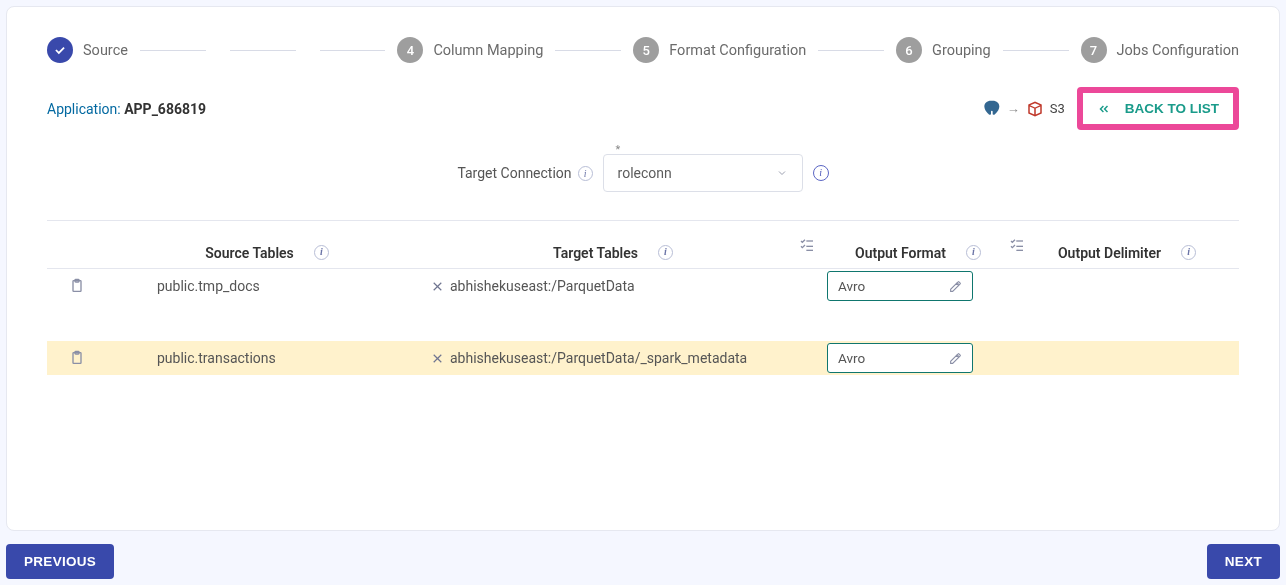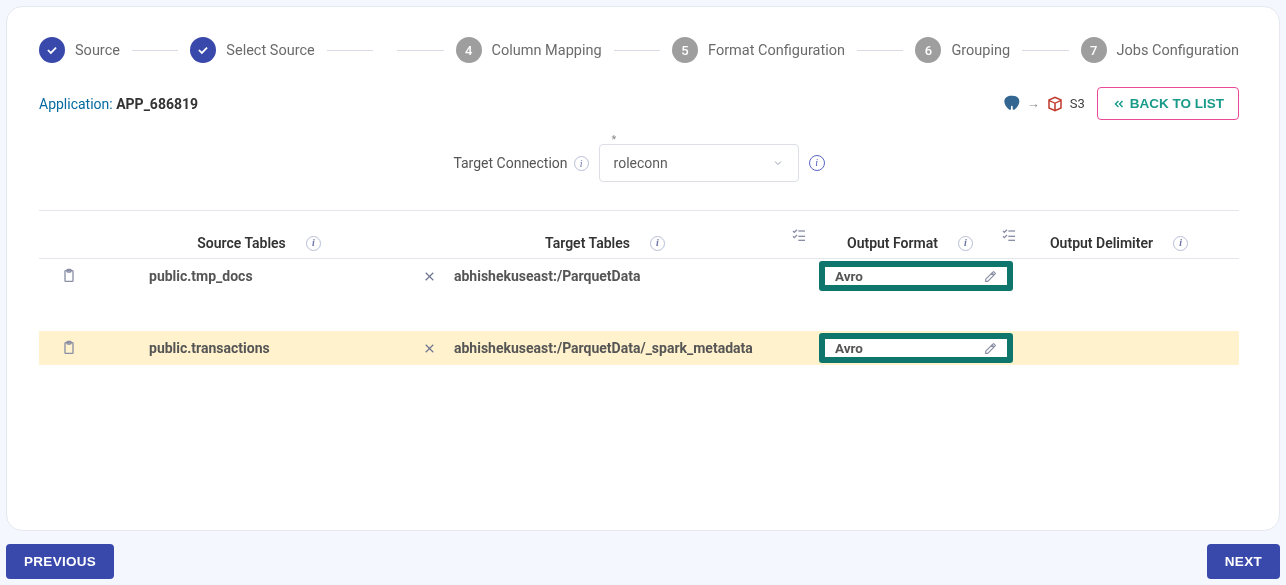--- a/index.html
+++ b/index.html
@@ -12,22 +12,22 @@
   .page {
     width: 1286px;
     height: 585px;
     position: relative;
     background: #f5f7ff;
     padding: 6px;
   }
   .card {
     background: #fff;
     border: 1px solid #e6e8f0;
-    border-radius: 16px;
-    padding: 30px 40px 20px 32px;
+    border-radius: 8px;
+    padding: 30px 40px 20px 40px;
     height: 525px;
   }
   
   .stepper {
     display: flex;
     align-items: center;
     gap: 0;
     margin-bottom: 24px;
   }
   .step {
@@ -103,30 +103,30 @@
   }
   .icon-pg {
     width: 20px; height: 20px;
     display: inline-flex; align-items: center; justify-content: center;
   }
   .icon-s3box {
     width: 18px; height: 18px;
     display: inline-flex; align-items: center; justify-content: center;
   }
   .back-btn {
-    border: 1px solid #ec4899;
+    border: 6px solid #ec4899;
     color: #1a9b8a;
     background: #fff;
     border-radius: 4px;
     padding: 8px 14px;
     font-weight: 600;
     font-size: 13.5px;
     display: flex;
     align-items: center;
-    gap: 4px;
+    gap: 14px;
     cursor: pointer;
   }
 
   
   .target-row {
     display: flex;
     align-items: center;
     justify-content: center;
     gap: 10px;
     margin-bottom: 28px;
@@ -193,21 +193,21 @@
   }
   .tbl-head {
     height: 48px;
     border-bottom: 1px solid #e4e6ee;
     color: #333;
     font-weight: 600;
     font-size: 14px;
   }
   .tbl-head .th {
     display: flex;
-    align-items: flex-end;
+    align-items: flex-start;
     gap: 20px;
     margin-top: 16px;
   }
   .th.center { justify-content: center; }
   .list-icon {
     color: #8a8fa6;
     font-size: 15px;
     margin-left: auto;
     margin-right: 12px;
   }
@@ -218,55 +218,54 @@
   }
   .th-with-action .th {
     flex: 1;
     justify-content: center;
   }
 
   .tbl-row {
     height: 34px;
     font-size: 14px;
     color: #555;
-    font-weight: bold;
   }
   .tbl-row.highlight {
     background: #fff2cc;
     margin-top: 38px;
   }
   .row-icon {
     display: flex;
     justify-content: center;
     color: #8a8fa6;
   }
   .cell-src {
     padding-left: 50px;
   }
   .cell-tgt {
     display: flex;
     align-items: center;
-    gap: 18px;
+    gap: 6px;
     text-align: center;
   }
   .cell-tgt .x {
     color: #6f7590;
     font-size: 14px;
     cursor: pointer;
     padding-left: 4px;
   }
   .fmt-cell {
     display: flex;
     align-items: center;
   }
   .fmt-box {
-    border: 6px solid #0f766e;
+    border: 1px solid #0f766e;
     border-radius: 3px;
     height: 30px;
-    width: 194px;
+    width: 146px;
     display: flex;
     align-items: center;
     justify-content: space-between;
     padding: 0 10px;
     font-size: 13.5px;
     color: #555;
     cursor: pointer;
     background: #fff;
   }
   .pencil {
@@ -308,28 +307,20 @@
       <div class="step">
         <div class="step-circle done">
           <svg width="14" height="14" viewBox="0 0 24 24" fill="none" stroke="#fff" stroke-width="3">
               <polyline points="5 12 10 17 19 8"></polyline>
             </svg>
         </div>
         <span class="step-label">Source</span>
       </div>
       <div class="step-connector"></div>
 
-      <div class="step">
-        <div class="step-circle done">
-          <svg width="14" height="14" viewBox="0 0 24 24" fill="none" stroke="#fff" stroke-width="3">
-              <polyline points="5 12 10 17 19 8"></polyline>
-            </svg>
-        </div>
-        <span class="step-label">Select Source</span>
-      </div>
       <div class="step-connector"></div>
 
       <div class="step-connector"></div>
 
       <div class="step">
         <div class="step-circle todo">4</div>
         <span class="step-label">Column Mapping</span>
       </div>
       <div class="step-connector"></div>
 

